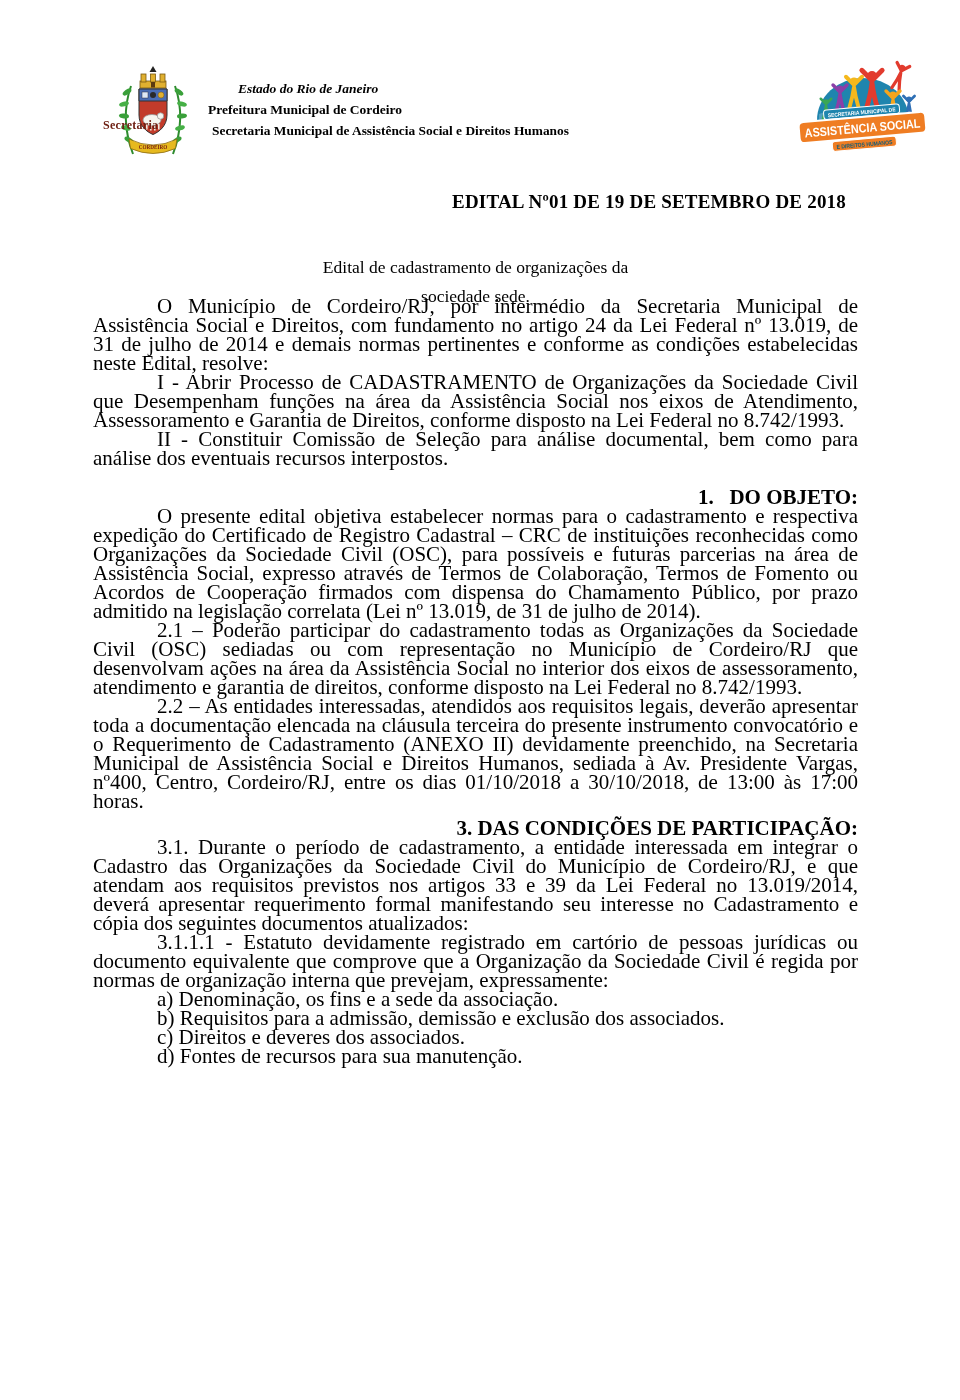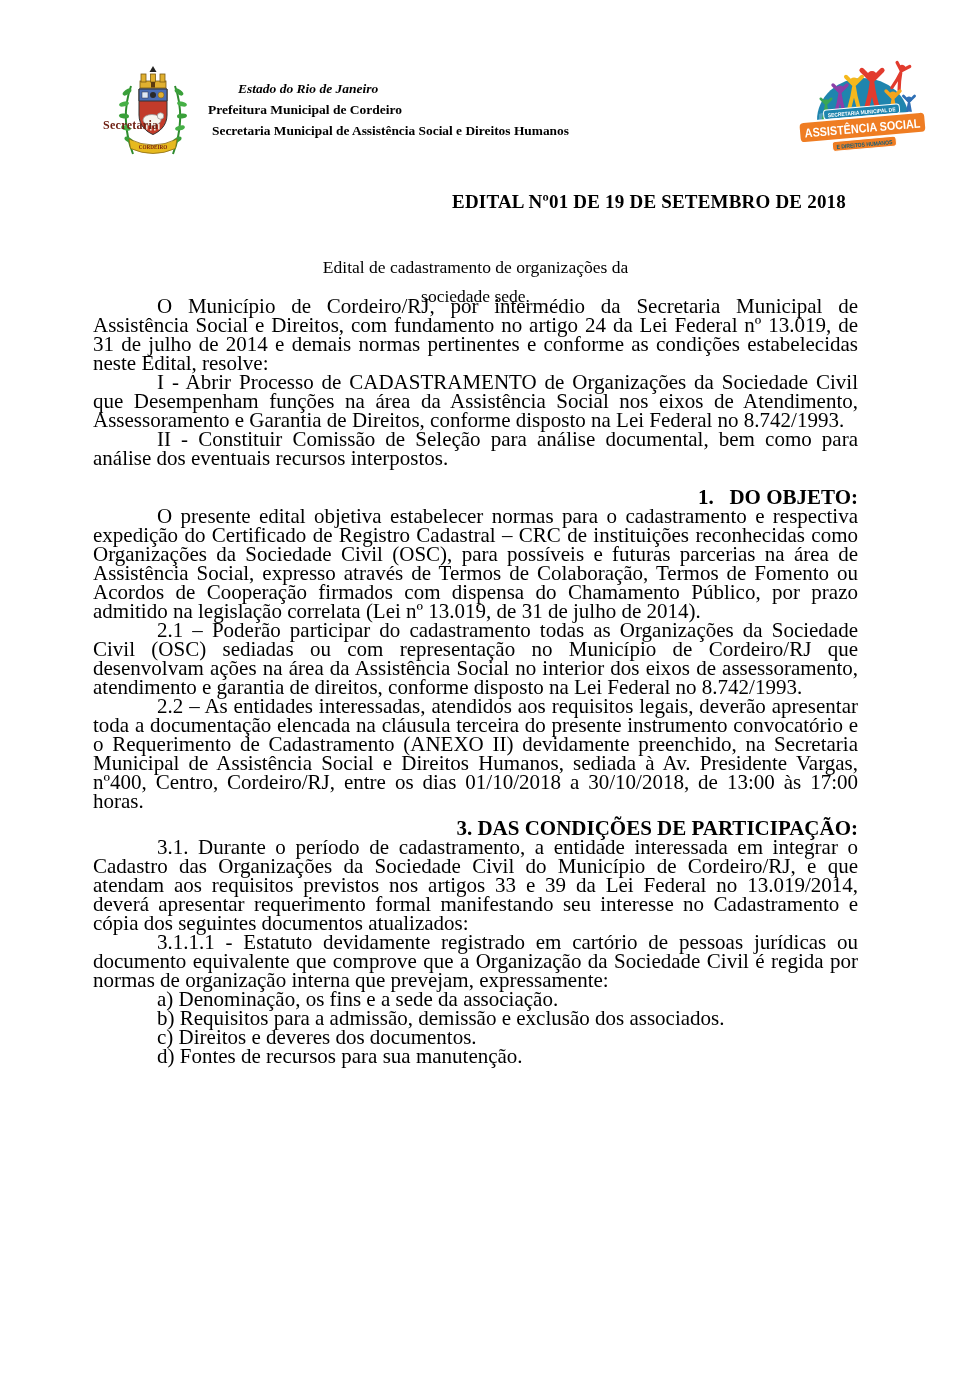--- a/index.html
+++ b/index.html
@@ -176,17 +176,17 @@
     <p>2.1 – Poderão participar do cadastramento todas as Organizações da Sociedade Civil (OSC) sediadas ou com representação no Município de Cordeiro/RJ que desenvolvam ações na área da Assistência Social no interior dos eixos de assessoramento, atendimento e garantia de direitos, conforme disposto na Lei Federal no 8.742/1993.</p>
     <p>2.2 – As entidades interessadas, atendidos aos requisitos legais, deverão apresentar toda a documentação elencada na cláusula terceira do presente instrumento convocatório e o Requerimento de Cadastramento (ANEXO II) devidamente preenchido, na Secretaria Municipal de Assistência Social e Direitos Humanos, sediada à Av. Presidente Vargas, nº400, Centro, Cordeiro/RJ, entre os dias 01/10/2018 a 30/10/2018, de 13:00 às 17:00 horas.</p>
 
     <div class="heading mt11">3. DAS CONDIÇÕES DE PARTICIPAÇÃO:</div>
     <p>3.1. Durante o período de cadastramento, a entidade interessada em integrar o Cadastro das Organizações da Sociedade Civil do Município de Cordeiro/RJ, e que atendam aos requisitos previstos nos artigos 33 e 39 da Lei Federal no 13.019/2014, deverá apresentar requerimento formal manifestando seu interesse no Cadastramento e cópia dos seguintes documentos atualizados:</p>
 
     <p>3.1.1.1 - Estatuto devidamente registrado em cartório de pessoas jurídicas ou documento equivalente que comprove que a Organização da Sociedade Civil é regida por normas de organização interna que prevejam, expressamente:</p>
 
     <div class="list-item">a) Denominação, os fins e a sede da associação.</div>
     <div class="list-item">b) Requisitos para a admissão, demissão e exclusão dos associados.</div>
-    <div class="list-item">c) Direitos e deveres dos documentos.</div>
+    <div class="list-item">c) Direitos e deveres dos associados.</div>
     <div class="list-item">d) Fontes de recursos para sua manutenção.</div>
   </div>
 
 </div>
 
 </body></html>

